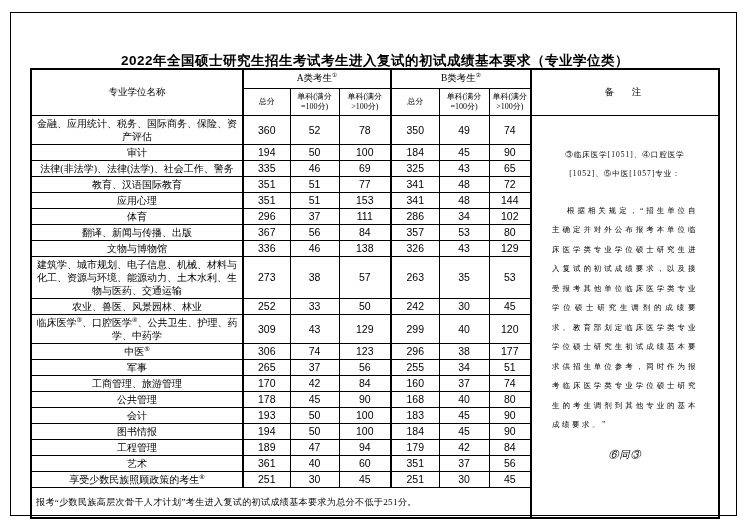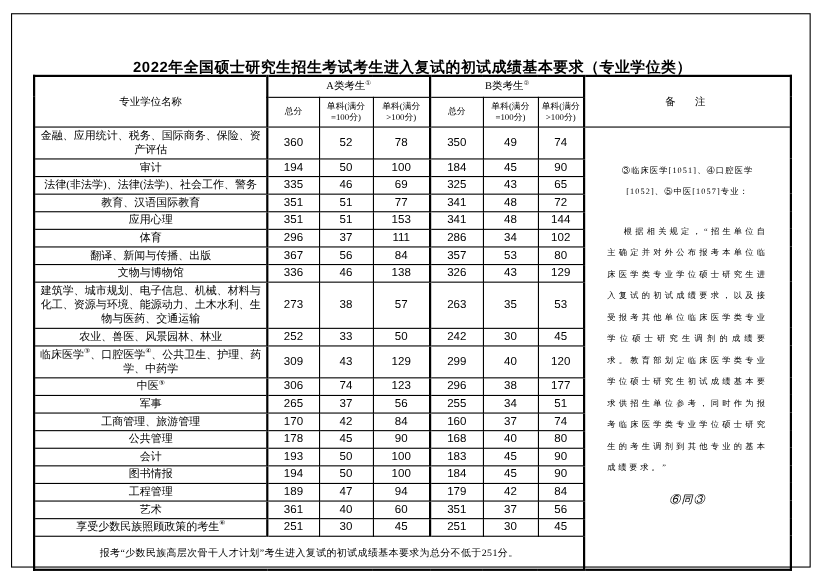--- a/index.html
+++ b/index.html
@@ -47,21 +47,21 @@
     margin:17px;font-size:7.5px;line-height:19.5px;text-align:center;letter-spacing:1px;
   }
   .remark-body{
     margin:13px;font-size:7.5px;line-height:19.5px;text-align:justify;
     text-indent:2em;letter-spacing:2.5px;
   }
   .remark-note{
     margin:9px 0 0 0;font-size:10px;line-height:14px;text-align:center;letter-spacing:1px;font-style:italic;
   }
   .footer-cell{
-    font-size:9px;padding:8px 4px;letter-spacing:0.4px;text-align:center;
+    font-size:9px;padding:8px 4px;letter-spacing:0.4px;text-align:left;
   }
 </style>
 </head>
 <body>
 
 <div class="page-frame"></div>
 
 <h1 class="doc-title">2022年全国硕士研究生招生考试考生进入复试的初试成绩基本要求（专业学位类）</h1>
 
 <table class="score-table">

